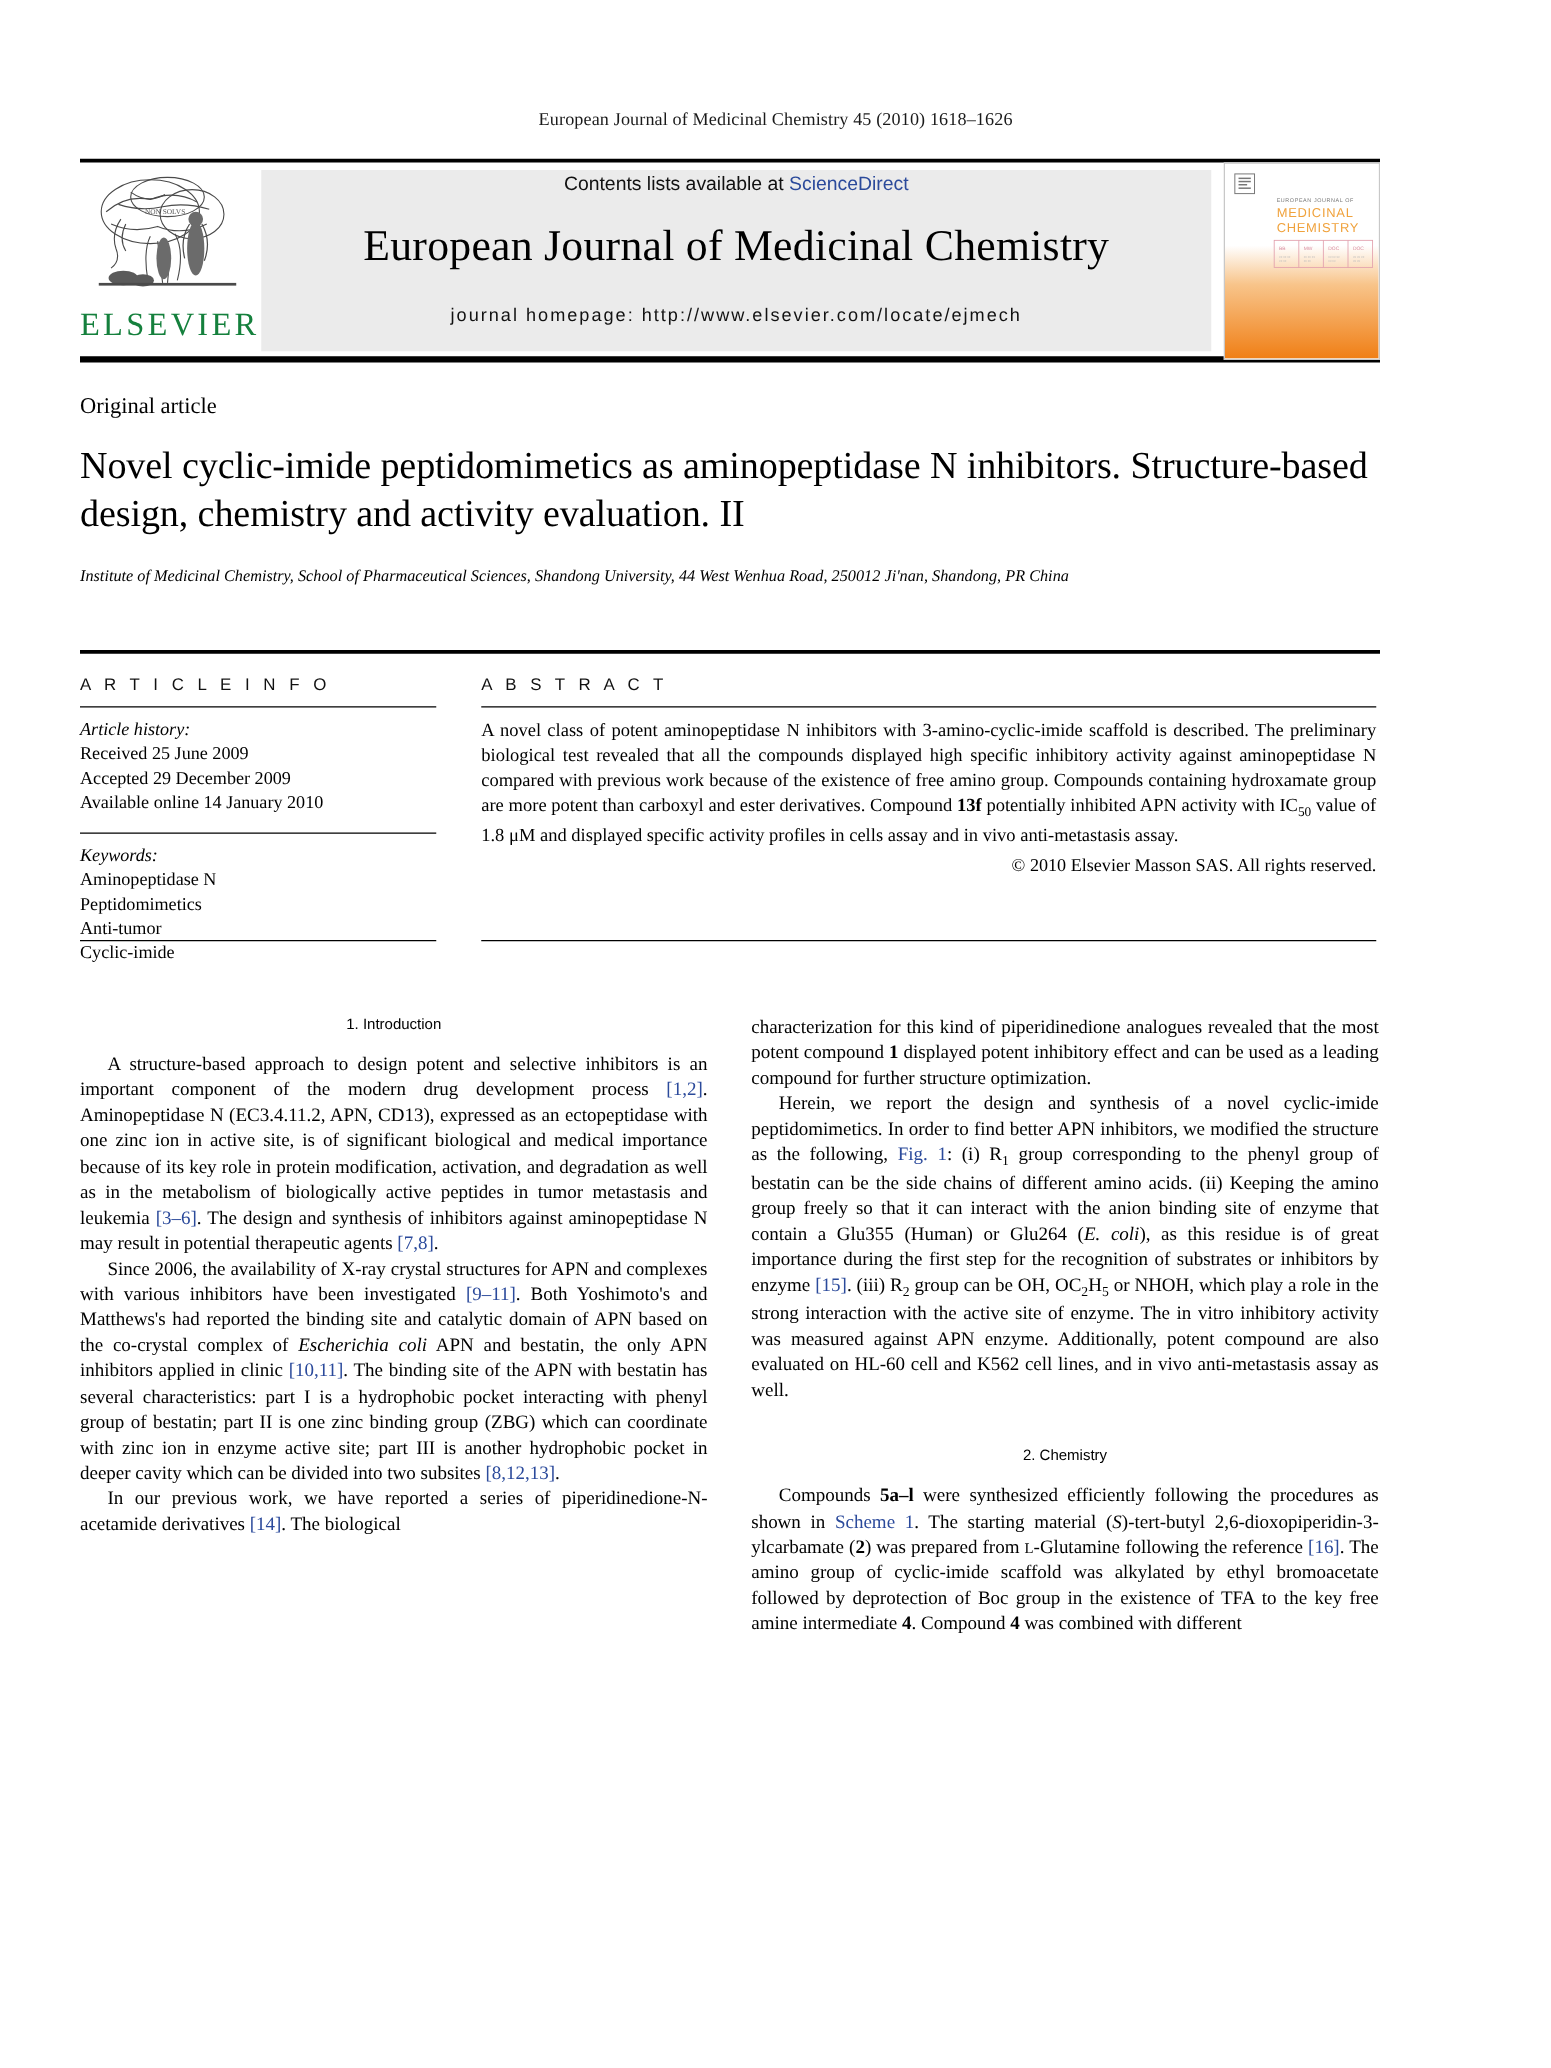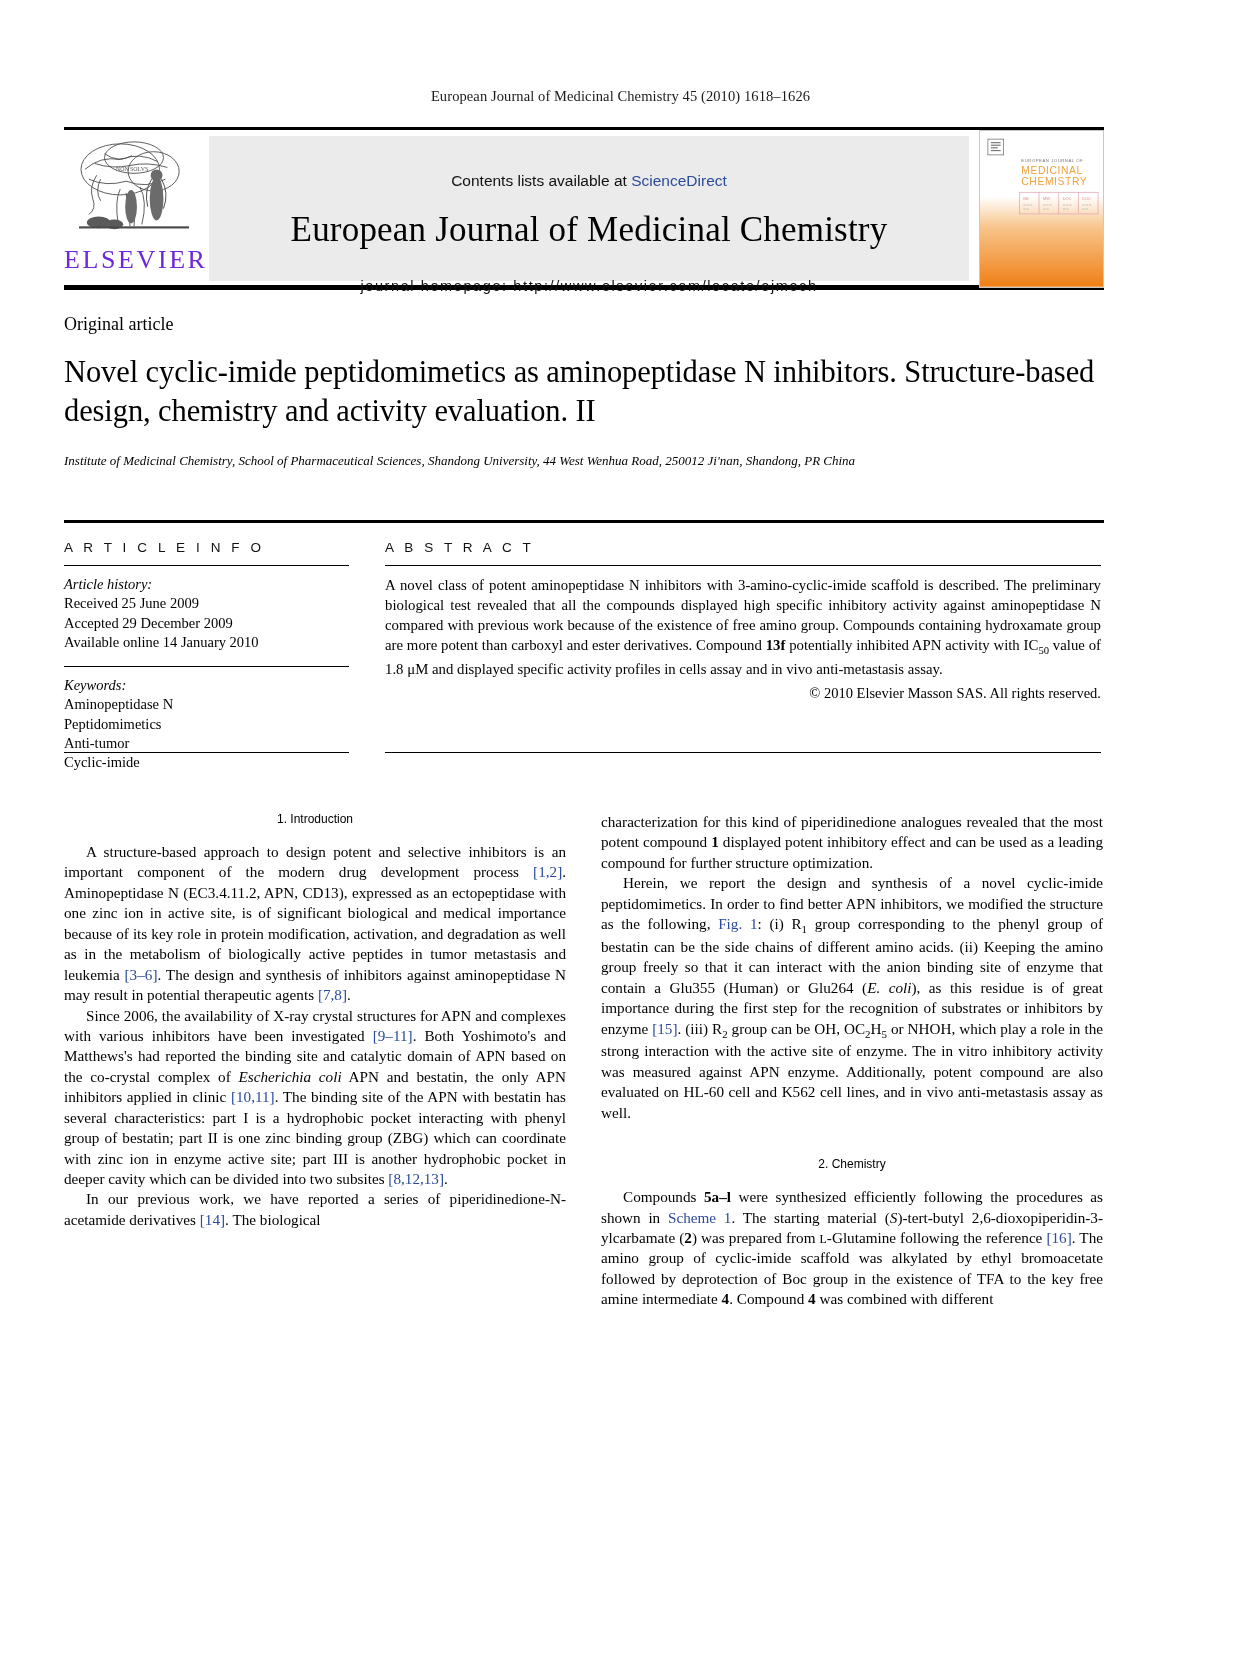--- a/index.html
+++ b/index.html
@@ -62,41 +62,41 @@
   }
   .elsevier-tree {
     width: 118px;
     height: 108px;
     display: block;
     margin: 0 auto;
   }
   .elsevier-word {
     font-family: "Liberation Serif", "DejaVu Serif", serif;
     font-size: 26px;
-    color: #6d28d9;
+    color: #15803d;
     letter-spacing: 2.6px;
     line-height: 1;
     margin-top: 3px;
     font-weight: 400;
   }
 
   .grey-panel {
     position: absolute;
     left: 145px;
     top: 6px;
     width: 760px;
     height: 145px;
     background: #ebebeb;
     text-align: center;
     box-sizing: border-box;
   }
   .contents-line {
     font-family: "Liberation Sans", "DejaVu Sans", sans-serif;
     font-size: 15.5px;
-    padding-top: 36px;
+    padding-top: 3px;
     color: #111;
   }
   .sd-link {
     color: #2b4a9b;
     text-decoration: none;
   }
   .journal-title {
     font-family: Liberation Serif, serif;
     font-size: 35px;
     margin-top: 20px;

